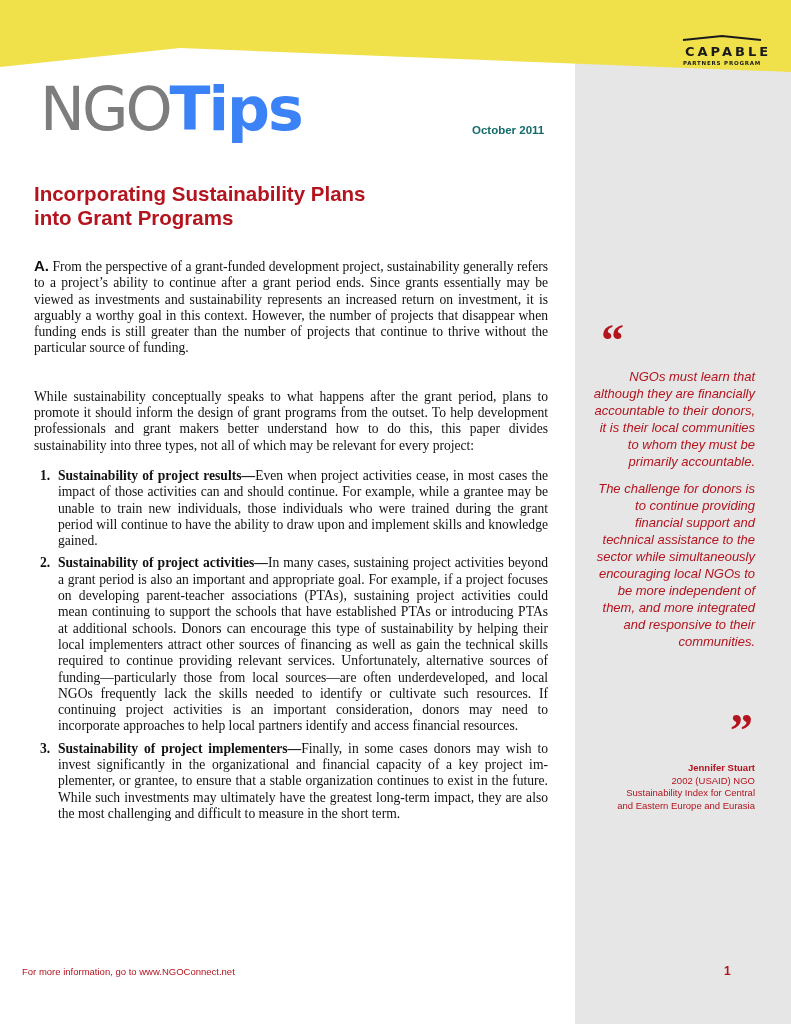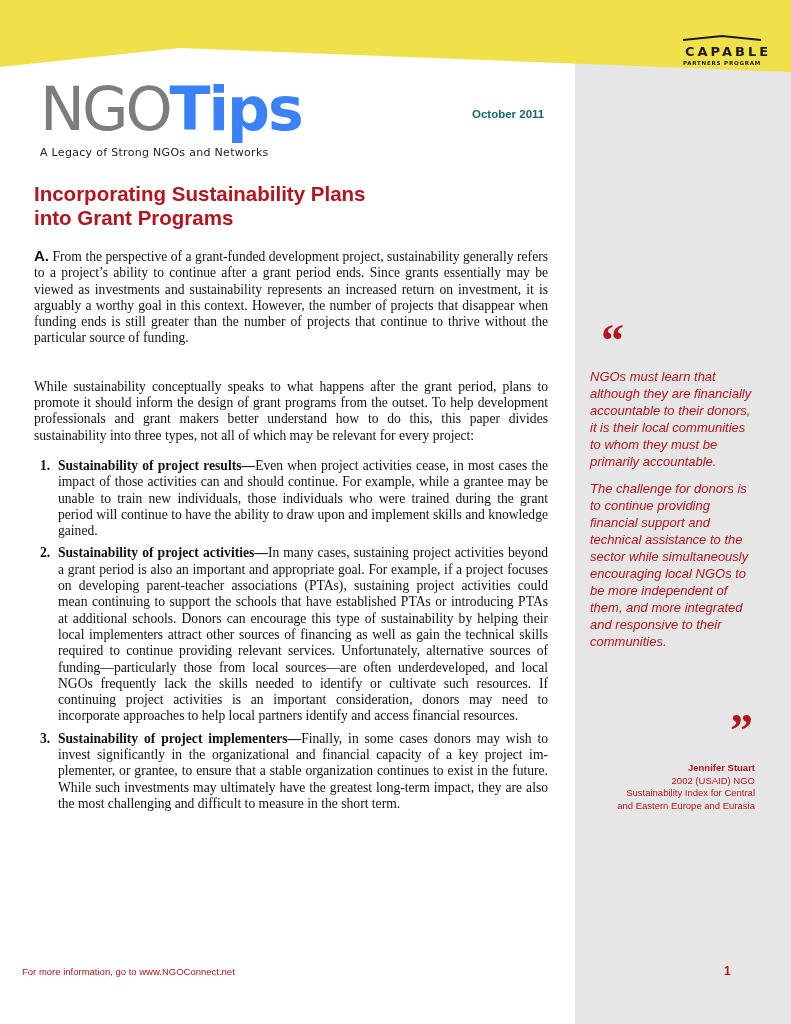--- a/index.html
+++ b/index.html
@@ -31,41 +31,41 @@
       color: #1a1a1a; line-height: 8px; font-weight: bold;
     }
 
     .ngo-logo { position: absolute; left: 40px; top: 76px; }
     .ngo-wordmark { font-family: "DejaVu Sans", sans-serif; font-size: 60px; line-height: 66px; letter-spacing: -2px; white-space: nowrap; }
     .ngo-part { color: #7d7d7d; font-weight: normal; font-family: "DejaVu Sans", sans-serif; letter-spacing: -3px; }
     .tips-part { color: #3b82f6; font-weight: bold; letter-spacing: -2px; margin-top: 16px; }
     .ngo-tagline { font-family: "DejaVu Sans", sans-serif; font-size: 11px; color: #222; margin-top: 4px; letter-spacing: 0.3px; }
 
     .issue-date {
-      position: absolute; left: 472px; top: 108px;
+      position: absolute; left: 472px; top: 124px;
       font-family: "Liberation Sans", sans-serif; font-weight: bold; font-size: 11.5px; color: #156b6a;
     }
 
     .main {
       position: absolute; left: 34px; top: 182px; width: 514px;
     }
     .doc-title {
       font-family: "Liberation Sans", sans-serif; font-weight: bold; font-size: 20.5px;
       color: #b3141e; line-height: 24px;
     }
     .question {
       margin-top: 18px; font-family: "Liberation Sans", sans-serif; font-weight: bold;
       font-size: 13.5px; color: #111;
     }
     .q-letter { font-size: 14px; }
     .body-text {
       font-family: "Liberation Serif", serif; font-size: 13.6px; line-height: 16.3px;
       text-align: justify; color: #111; hyphens: manual;
     }
-    .para-a { margin-top: 18px; }
+    .para-a { margin-top: 28px; }
     .a-letter { font-family: "Liberation Sans", sans-serif; font-weight: bold; font-size: 15px; }
     .para-2 { margin-top: 32px; }
     .types-list { list-style: none; margin-top: 14px; }
     .types-list li { position: relative; padding-left: 24px; margin-bottom: 6px; }
     .types-list .num { position: absolute; left: 6px; top: 0; font-weight: bold; }
     .types-list .lead { font-weight: bold; }
 
     .footer-link {
       position: absolute; left: 22px; top: 966px;
       font-family: "Liberation Sans", sans-serif; font-size: 9.5px; color: #b3141e;
@@ -80,21 +80,21 @@
       font-family: "Liberation Serif", serif; font-weight: bold; font-size: 46px; line-height: 46px;
       color: #b3141e;
     }
     .quote-close {
       position: absolute; left: 730px; top: 708px;
       font-family: "Liberation Serif", serif; font-weight: bold; font-size: 46px; line-height: 46px;
       color: #b3141e;
     }
     .pull-quote {
       position: absolute; left: 590px; top: 368px; width: 165px;
-      text-align: left; font-family: "Liberation Sans", sans-serif; font-style: italic;
+      text-align: right; font-family: "Liberation Sans", sans-serif; font-style: italic;
       font-size: 13px; line-height: 17px; color: #b3141e;
     }
     .pull-quote p + p { margin-top: 10px; }
     .attribution {
       position: absolute; left: 580px; top: 762px; width: 175px; text-align: right;
       font-family: "Liberation Sans", sans-serif; font-size: 9.5px; line-height: 12.5px; color: #b3141e;
     }
     .attr-name { font-weight: bold; }
   </style>
 </head>
@@ -111,21 +111,20 @@
 <div class="capable-logo">
   <svg class="capable-roof" width="80" height="6" viewBox="0 0 80 6">
     <polyline points="1,5 40,1 79,5" fill="none" stroke="#1a1a1a" stroke-width="2"></polyline>
   </svg>
   <div class="capable-word">CAPABLE</div>
   <div class="capable-sub">PARTNERS PROGRAM</div>
 </div>
 
 <div class="ngo-logo">
   <div class="ngo-wordmark"><span class="ngo-part">NGO</span><span class="tips-part">Tips</span></div>
-  <div class="ngo-tagline">A Legacy of Strong NGOs and Networks</div>
 </div>
 
 <div class="issue-date">October 2011</div>
 
 <div class="main">
   <h1 class="doc-title">
     <span>Incorporating Sustainability Plans</span><br>
     <span>into Grant Programs</span>
   </h1>
 

